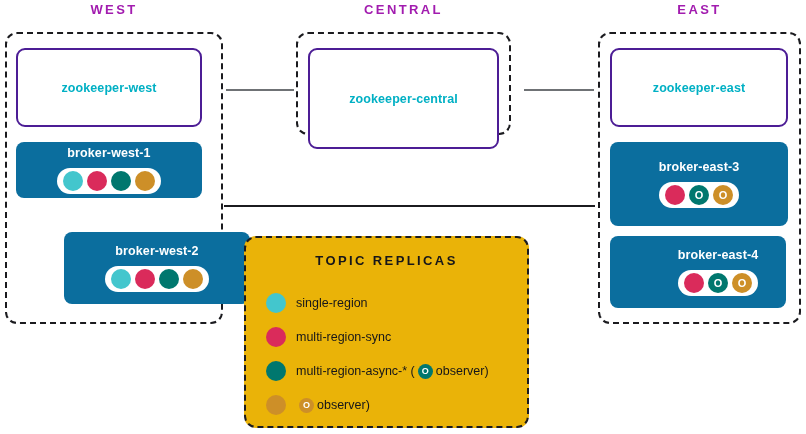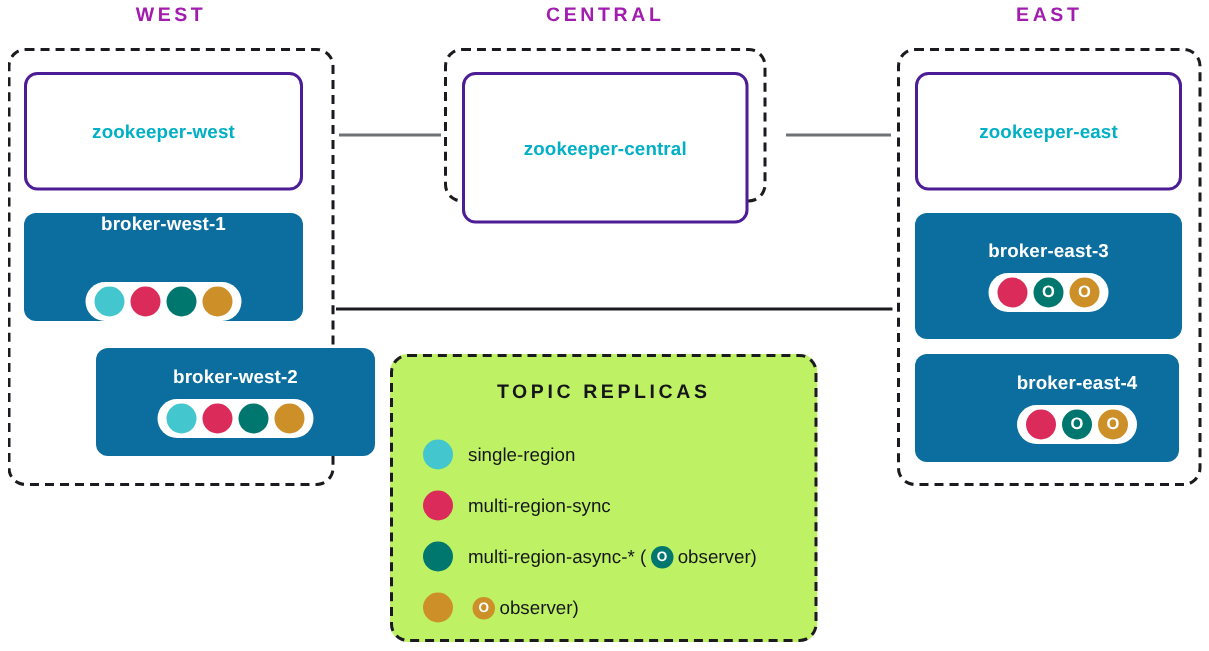--- a/index.html
+++ b/index.html
@@ -84,21 +84,21 @@
     justify-content: center;
   }
   .broker-label {
     font-size: 12.5px;
     font-weight: bold;
     color: #ffffff;
     letter-spacing: 0.1px;
     white-space: nowrap;
     margin-bottom: 8px;
   }
-  #broker-west-1 { left: 16px;  top: 142px; width: 186px; height: 72px; justify-content: space-between; }
+  #broker-west-1 { left: 16px;  top: 142px; width: 186px; height: 56px; }
   #broker-west-2 { left: 16px;  top: 232px; width: 186px; height: 72px; margin-left: 48px; }
   #broker-east-3 { left: 610px; top: 142px; width: 178px; height: 84px; }
   #broker-east-4 { left: 610px; top: 236px; width: 176px; height: 72px; padding-left: 40px; }
 
   
   .replica-pill {
     background: #ffffff;
     border-radius: 999px;
     display: flex;
     align-items: center;
@@ -128,28 +128,28 @@
     position: absolute;
     background: #6f7275;
   }
   #connector-west-central  { left: 226px; top: 89px;  width: 68px;  height: 2px; }
   #connector-central-east  { left: 524px; top: 89px;  width: 70px;  height: 2px; }
   #connector-broker-link   { left: 224px; top: 205px; width: 371px; height: 1.6px; background: #1b1b1f; }
 
   
   #legend-box {
     position: absolute;
-    left: 260px;
+    left: 244px;
     top: 236px;
     width: 285px;
     height: 192px;
     border: 2px dashed #1b1b1f;
     border-radius: 12px;
     box-sizing: border-box;
-    background: #bef264;
+    background: #eab308;
   }
   #legend-title {
     position: absolute;
     left: 0;
     top: 15px;
     width: 100%;
     text-align: center;
     font-size: 13px;
     font-weight: bold;
     letter-spacing: 2.4px;

